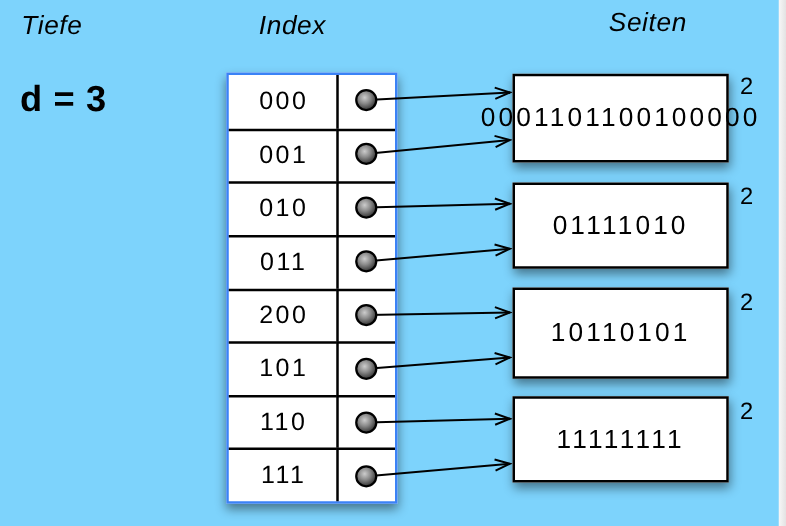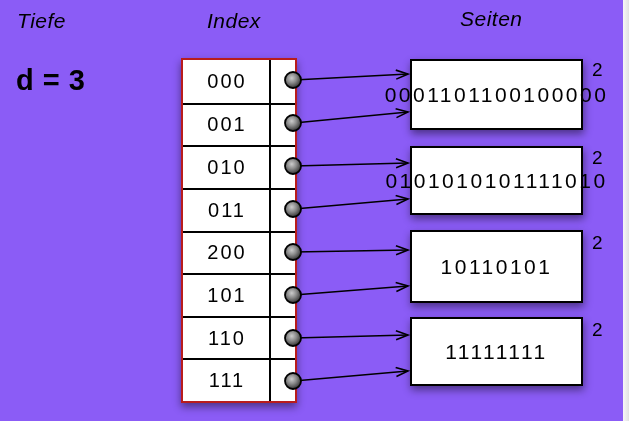--- a/index.html
+++ b/index.html
@@ -1,20 +1,20 @@
 <!DOCTYPE html>
 <html><head>
 <meta charset="utf-8">
 <style>
   html, body { margin: 0; padding: 0; }
   .canvas {
     position: relative;
     width: 629px;
     height: 421px;
-    background: #8b5cf6;
+    background: #7dd3fc;
     overflow: hidden;
     font-family: "Liberation Sans", sans-serif;
     color: #000;
   }
   .heading {
     position: absolute;
     font-size: 21px;
     font-style: italic;
     font-weight: 500;
     letter-spacing: 0.5px;
@@ -24,24 +24,24 @@
     position: absolute;
     font-size: 29px;
     font-weight: 700;
     letter-spacing: 0.5px;
     white-space: nowrap;
   }
   .index-table {
     position: absolute;
     left: 181px;
     top: 58px;
-    width: 116px;
+    width: 137px;
     height: 345px;
     background: #fff;
-    border: 2px solid #b91c1c;
+    border: 2px solid #3b82f6;
     box-sizing: border-box;
     box-shadow: 0 4px 8px rgba(0,0,0,0.45);
     display: grid;
     grid-template-columns: 86px 1fr;
     grid-template-rows: repeat(8, 1fr);
   }
   .cell {
     display: flex;
     align-items: center;
     justify-content: center;
@@ -98,21 +98,21 @@
   }
 </style>
 </head>
 <body>
 
 <div class="canvas">
 
   <div class="heading" style="left:17px; top:9px;">Tiefe</div>
   <div class="depth-eq" style="left:16px; top:64px;">d = 3</div>
   <div class="heading" style="left:207px; top:9px;text-align:right;">Index</div>
-  <div class="heading" style="left:460px; top:7px;">Seiten</div>
+  <div class="heading" style="left:487px; top:7px;">Seiten</div>
 
   <div class="index-table">
     <div class="cell label">000</div>
     <div class="cell ptr"></div>
     <div class="cell label rowline">001</div>
     <div class="cell ptr rowline"></div>
     <div class="cell label rowline">010</div>
     <div class="cell ptr rowline"></div>
     <div class="cell label rowline">011</div>
     <div class="cell ptr rowline"></div>
@@ -156,21 +156,20 @@
     <circle cx="293" cy="295" r="8" fill="url(#dotGrad)" stroke="#000" stroke-width="1.8"></circle>
     <circle cx="293" cy="338" r="8" fill="url(#dotGrad)" stroke="#000" stroke-width="1.8"></circle>
     <circle cx="293" cy="381" r="8" fill="url(#dotGrad)" stroke="#000" stroke-width="1.8"></circle>
   </svg>
 
   <div class="page-box pb0">
     <div>00011011</div>
     <div>00100000</div>
   </div>
   <div class="page-box pb1">
-    <div>01010101</div>
     <div>01111010</div>
   </div>
   <div class="page-box pb2">
     <div>10110101</div>
   </div>
   <div class="page-box pb3">
     <div>11111111</div>
   </div>
 
   <div class="depth-badge db0">2</div>

